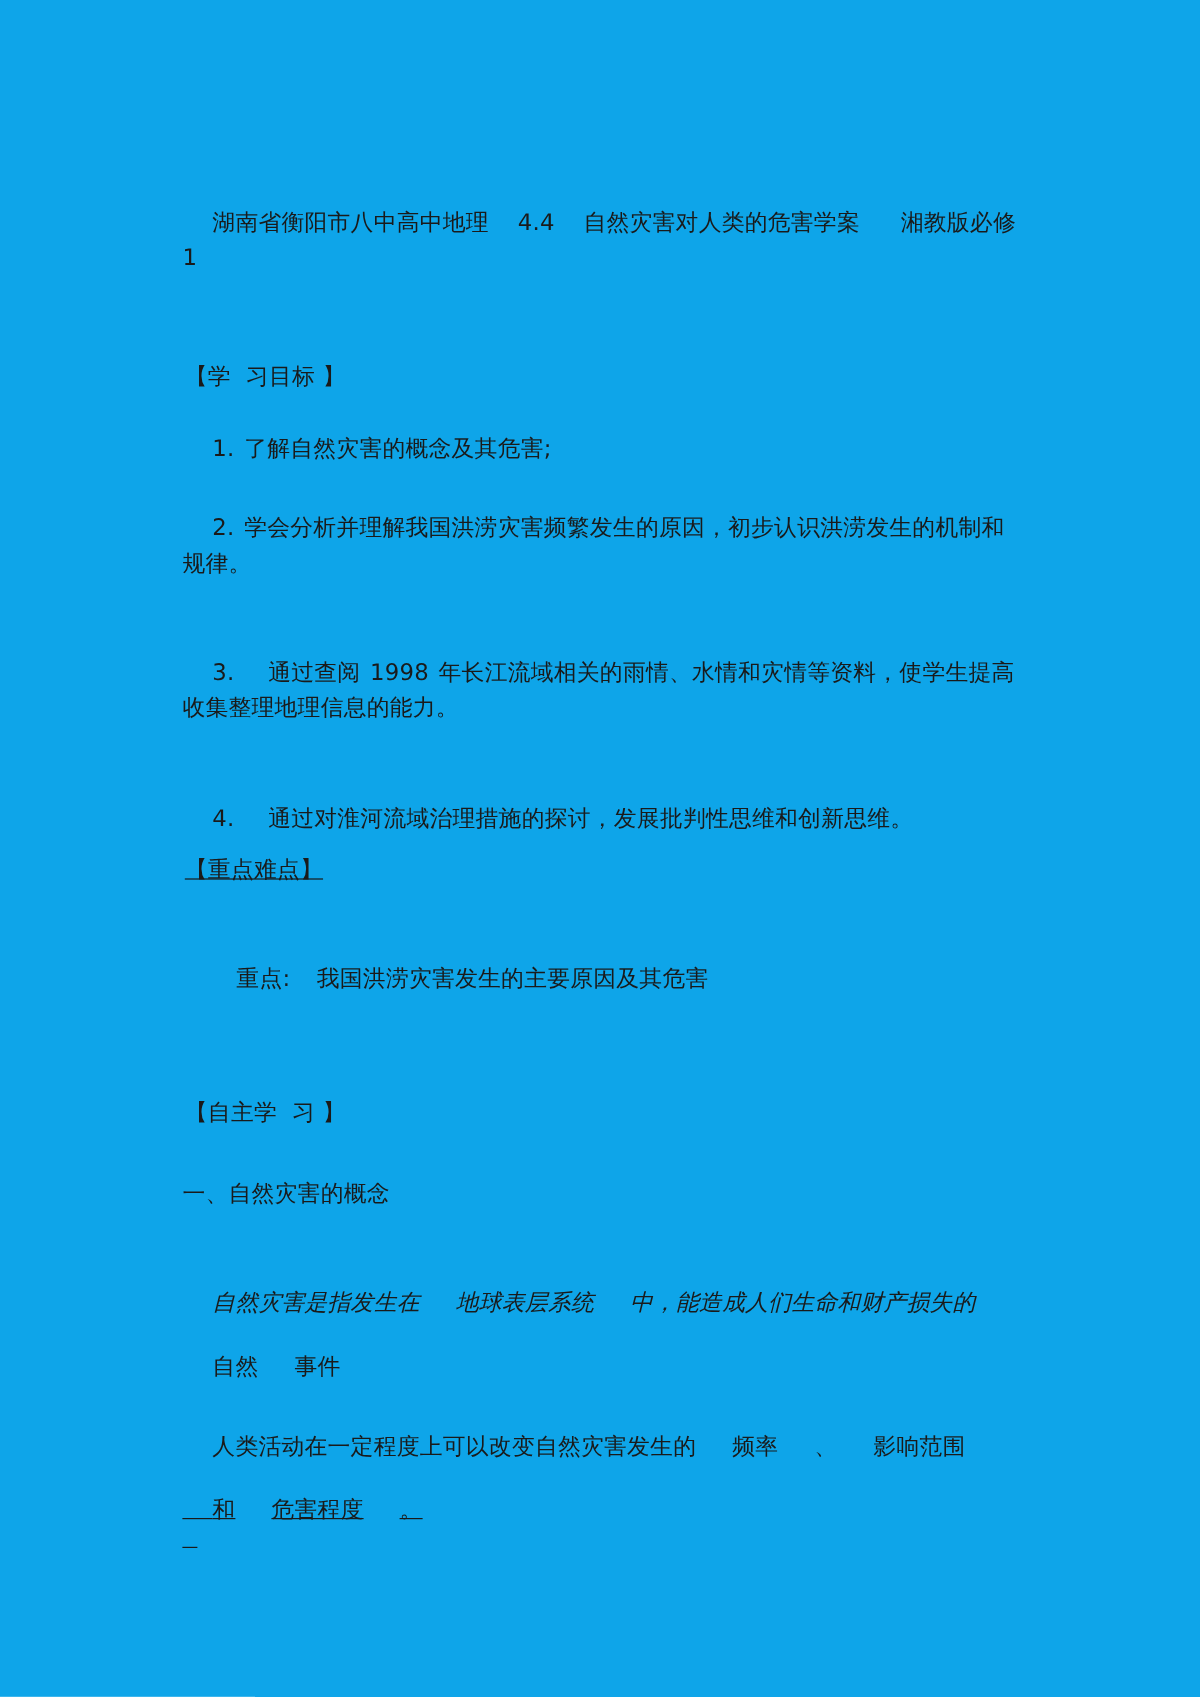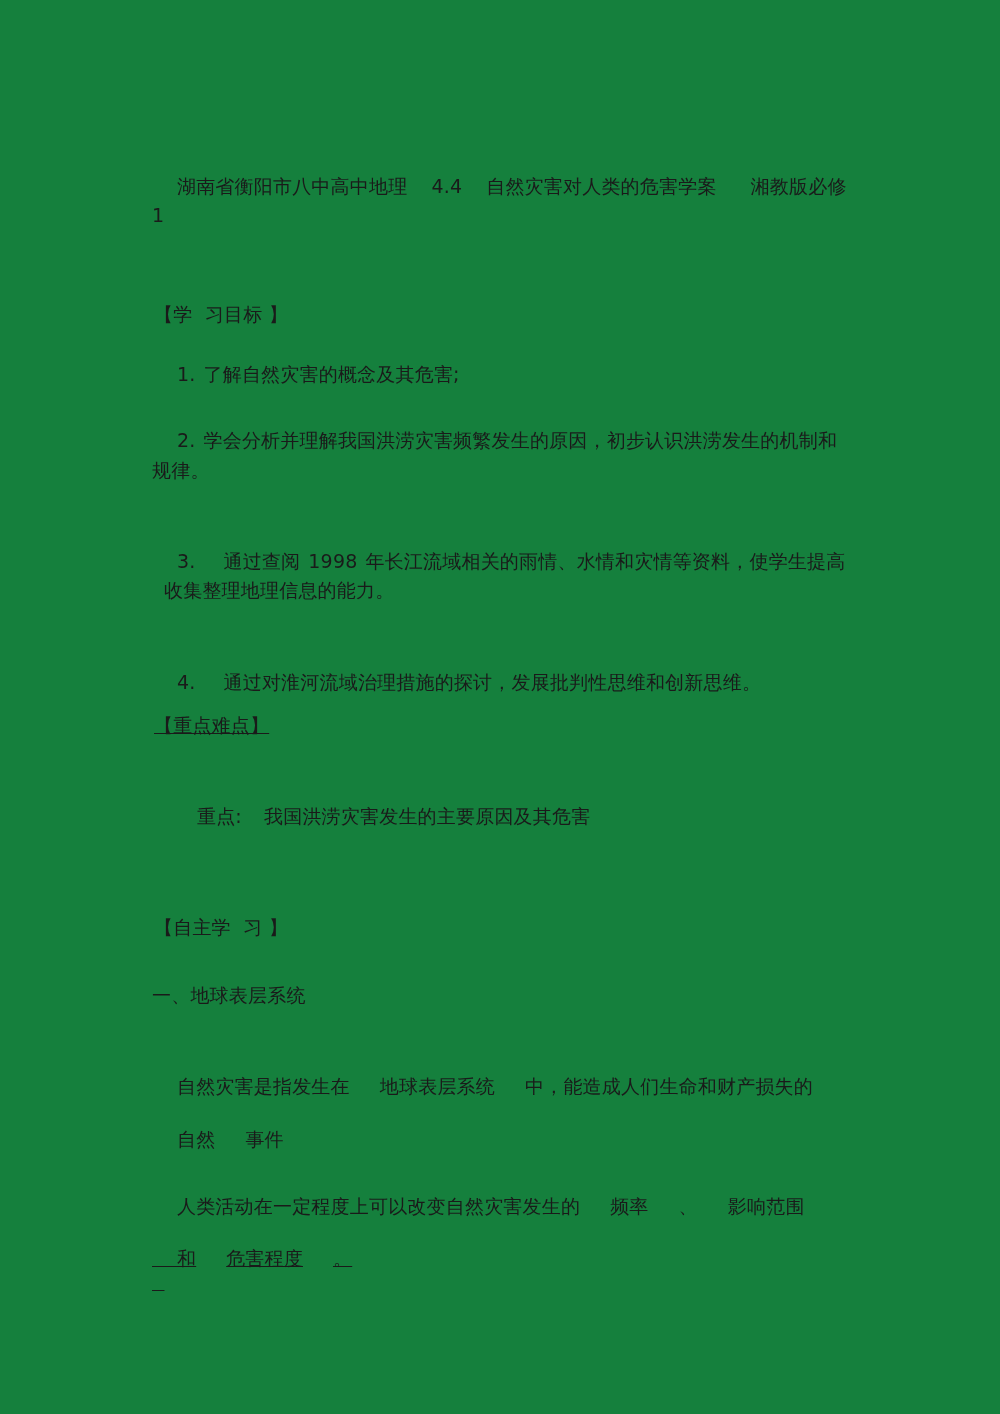--- a/index.html
+++ b/index.html
@@ -1,21 +1,21 @@
 <!DOCTYPE html>
 <html><head>
   <meta charset="utf-8">
   <style>
     html, body { margin: 0; padding: 0; background: #ffffff; }
     body {
       width: 1000px; height: 1414px; position: relative; overflow: hidden;
       font-family: "DejaVu Sans", "Liberation Sans", sans-serif;
       color: #1a1a1a;
     }
-    .page { position: absolute; left: 0; top: 0; width: 1000px; height: 1414px; background: #15803d; }
+    .page { position: absolute; left: 0; top: 0; width: 1000px; height: 1414px; background: #0ea5e9; }
     .line {
       position: absolute; left: 152px; white-space: pre;
       font-size: 19px; line-height: 24px; letter-spacing: 0.2px;
     }
     .seg { white-space: pre; }
     .gap { display: inline-block; }
   </style>
 </head>
 <body>
 
@@ -33,38 +33,38 @@
   </div>
 
   <div class="line" style="top:404px;">
     <span class="seg">2.</span><span class="gap" style="width:8px"></span><span class="seg">学会分析并理解我国洪涝灾害频繁发生的原因，初步认识洪涝发生的机制和</span>
   </div>
   <div class="line" style="top:458px;">规律。</div>
 
   <div class="line" style="top:525px;">
     <span class="seg">3.</span><span class="gap" style="width:28px"></span><span class="seg">通过查阅</span><span class="gap" style="width:8px"></span><span class="seg">1998</span><span class="gap" style="width:8px"></span><span class="seg">年长江流域相关的雨情、水情和灾情等资料，使学生提高</span>
   </div>
-  <div class="line" style="top:578px;margin-left:12px;">收集整理地理信息的能力。</div>
+  <div class="line" style="top:578px;">收集整理地理信息的能力。</div>
 
   <div class="line" style="top:646px;">
     <span class="seg">4.</span><span class="gap" style="width:28px"></span><span class="seg">通过对淮河流域治理措施的探讨，发展批判性思维和创新思维。</span>
   </div>
 
   <div class="line" style="top:713px; left:154px;text-decoration:underline;">【重点难点】</div>
 
   <div class="line" style="top:780px; left:172px;">
     <span class="seg">重点:</span><span class="gap" style="width:22px"></span><span class="seg">我国洪涝灾害发生的主要原因及其危害</span>
   </div>
 
 
   <div class="line" style="top:915px; left:154px;">【自主学  习 】</div>
 
-  <div class="line" style="top:983px;">一、地球表层系统</div>
+  <div class="line" style="top:983px;">一、自然灾害的概念</div>
 
-  <div class="line" style="top:1050px;">
+  <div class="line" style="top:1050px;font-style:italic;">
     <span class="seg">自然灾害是指发生在</span><span class="gap" style="width:30px"></span><span class="seg">地球表层系统</span><span class="gap" style="width:30px"></span><span class="seg">中，能造成人们生命和财产损失的</span>
   </div>
   <div class="line" style="top:1103px;">
     <span class="seg">自然</span><span class="gap" style="width:30px"></span><span class="seg">事件</span>
   </div>
 
   <div class="line" style="top:1170px;">
     <span class="seg">人类活动在一定程度上可以改变自然灾害发生的</span><span class="gap" style="width:30px"></span><span class="seg">频率</span><span class="gap" style="width:30px"></span><span class="seg">、</span><span class="gap" style="width:30px"></span><span class="seg">影响范围</span>
   </div>
   <div class="line" style="top:1222px;text-decoration:underline;">

